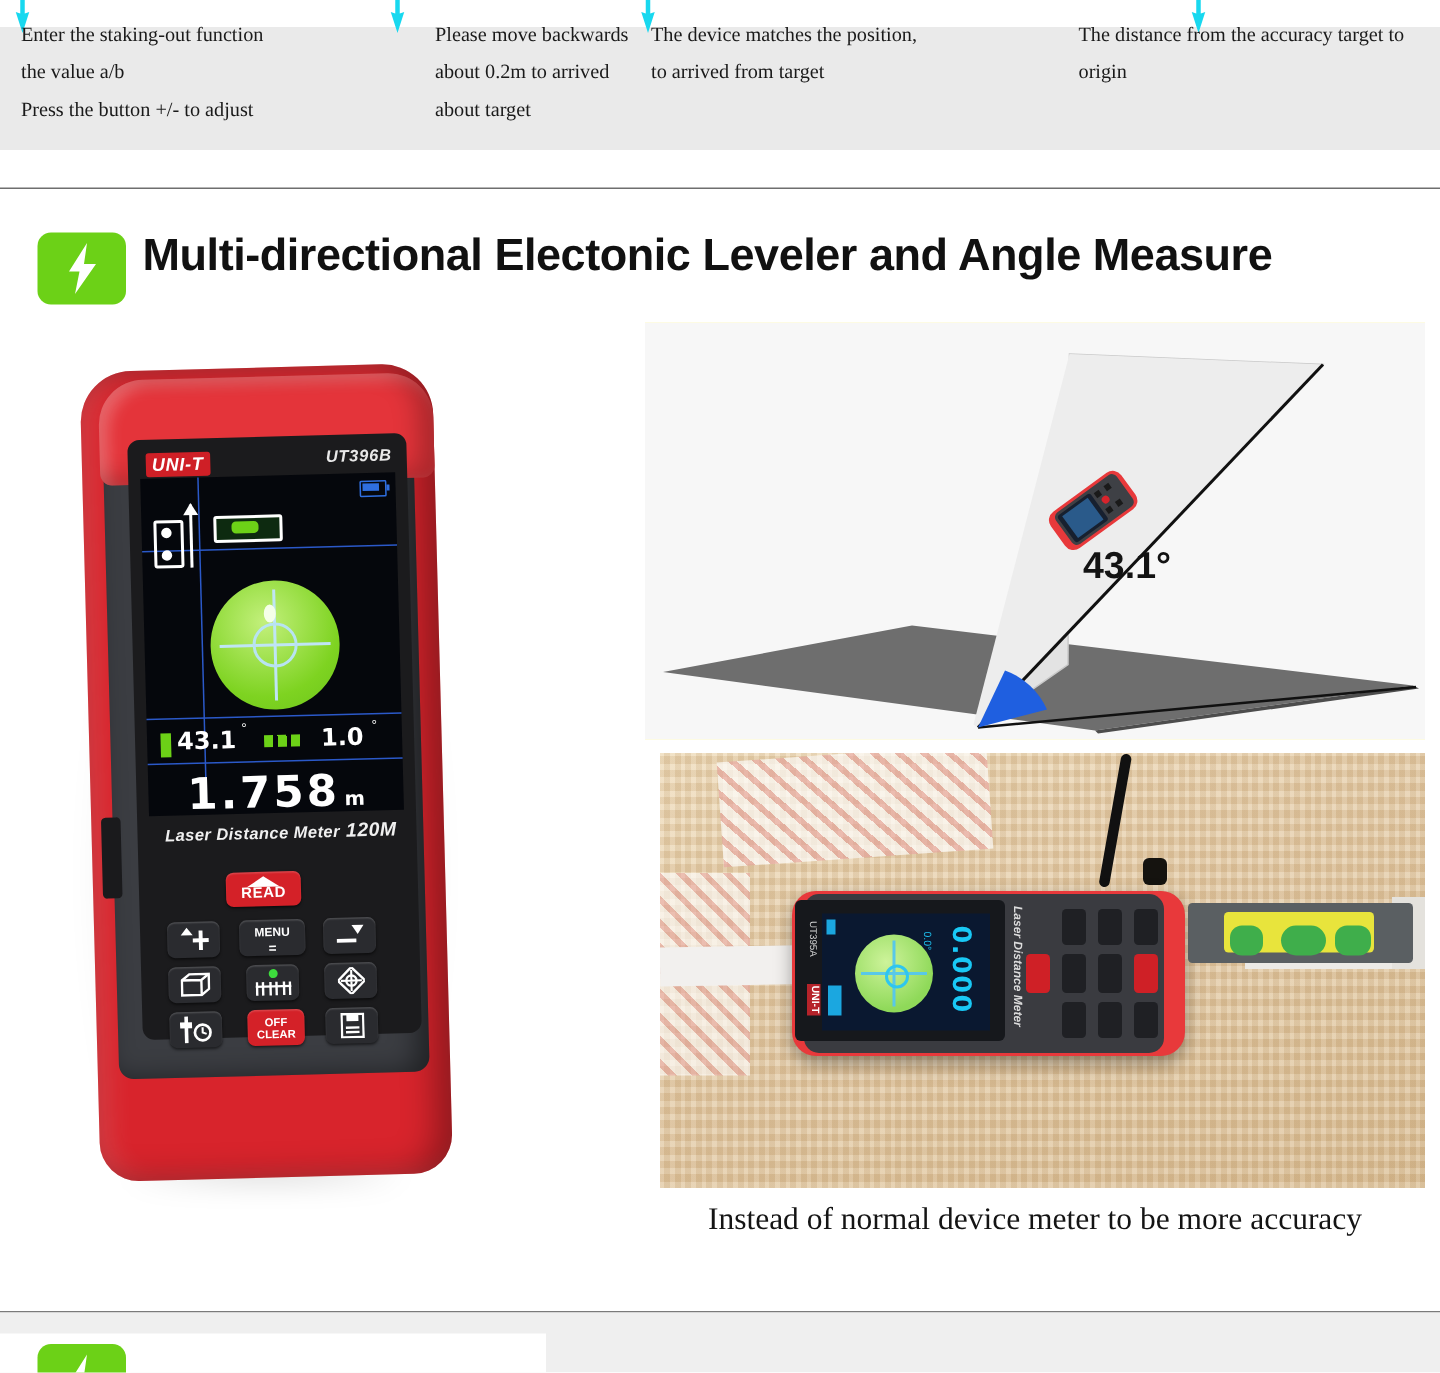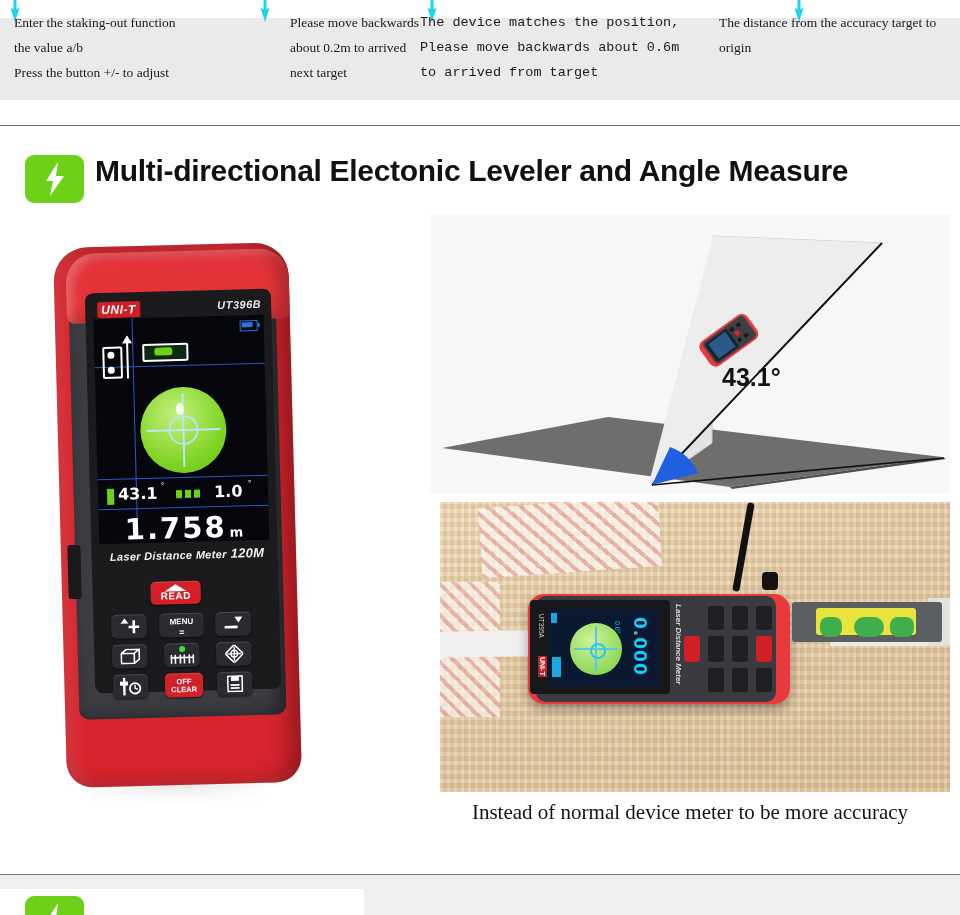--- a/index.html
+++ b/index.html
@@ -10,21 +10,21 @@
   }
   .page{position:relative;width:960px;height:915px;background:#fff;}
 
   
   .caption-strip{position:absolute;left:0;top:18px;width:960px;height:82px;background:#eaeaea;}
   .cap{position:absolute;top:10px;font-family:"Liberation Serif",serif;font-size:13.5px;
        color:#1a1a1a;line-height:25px;}
   .cap div{white-space:nowrap;}
   .cap-1{left:14px;width:225px;}
   .cap-2{left:242px;width:180px;margin-left:48px;}
-  .cap-3{left:420px;width:280px;font-family:Liberation Mono, monospace;}
+  .cap-3{left:434px;width:280px;}
   .cap-4{left:719px;width:240px;}
   .cap-4 div{white-space:normal;}
 
   .arrow{position:absolute;top:0px;width:12px;height:22px;}
   .arrow svg{display:block;}
   .a1{left:9px;} .a2{left:259px;} .a3{left:426px;} .a4{left:793px;}
 
   
   .divider{position:absolute;left:0;top:125px;width:960px;height:1px;background:#6e6e6e;}
 
@@ -216,25 +216,24 @@
   </div>
 
   <div class="cap cap-1">
     <div>Enter the staking-out function</div>
     <div>the value a/b</div>
     <div>Press the button +/- to adjust</div>
   </div>
   <div class="cap cap-2">
     <div>Please move backwards</div>
     <div>about 0.2m to arrived</div>
-    <div>next target</div>
+    <div>about target</div>
   </div>
   <div class="cap cap-3">
     <div>The device matches the position,</div>
-    <div>Please move backwards about 0.6m</div>
     <div>to arrived from target</div>
   </div>
   <div class="cap cap-4">
     <div>The distance from the accuracy target to origin</div>
   </div>
 
   <div class="divider"></div>
 
   <div class="heading-row">
     <div class="badge">

